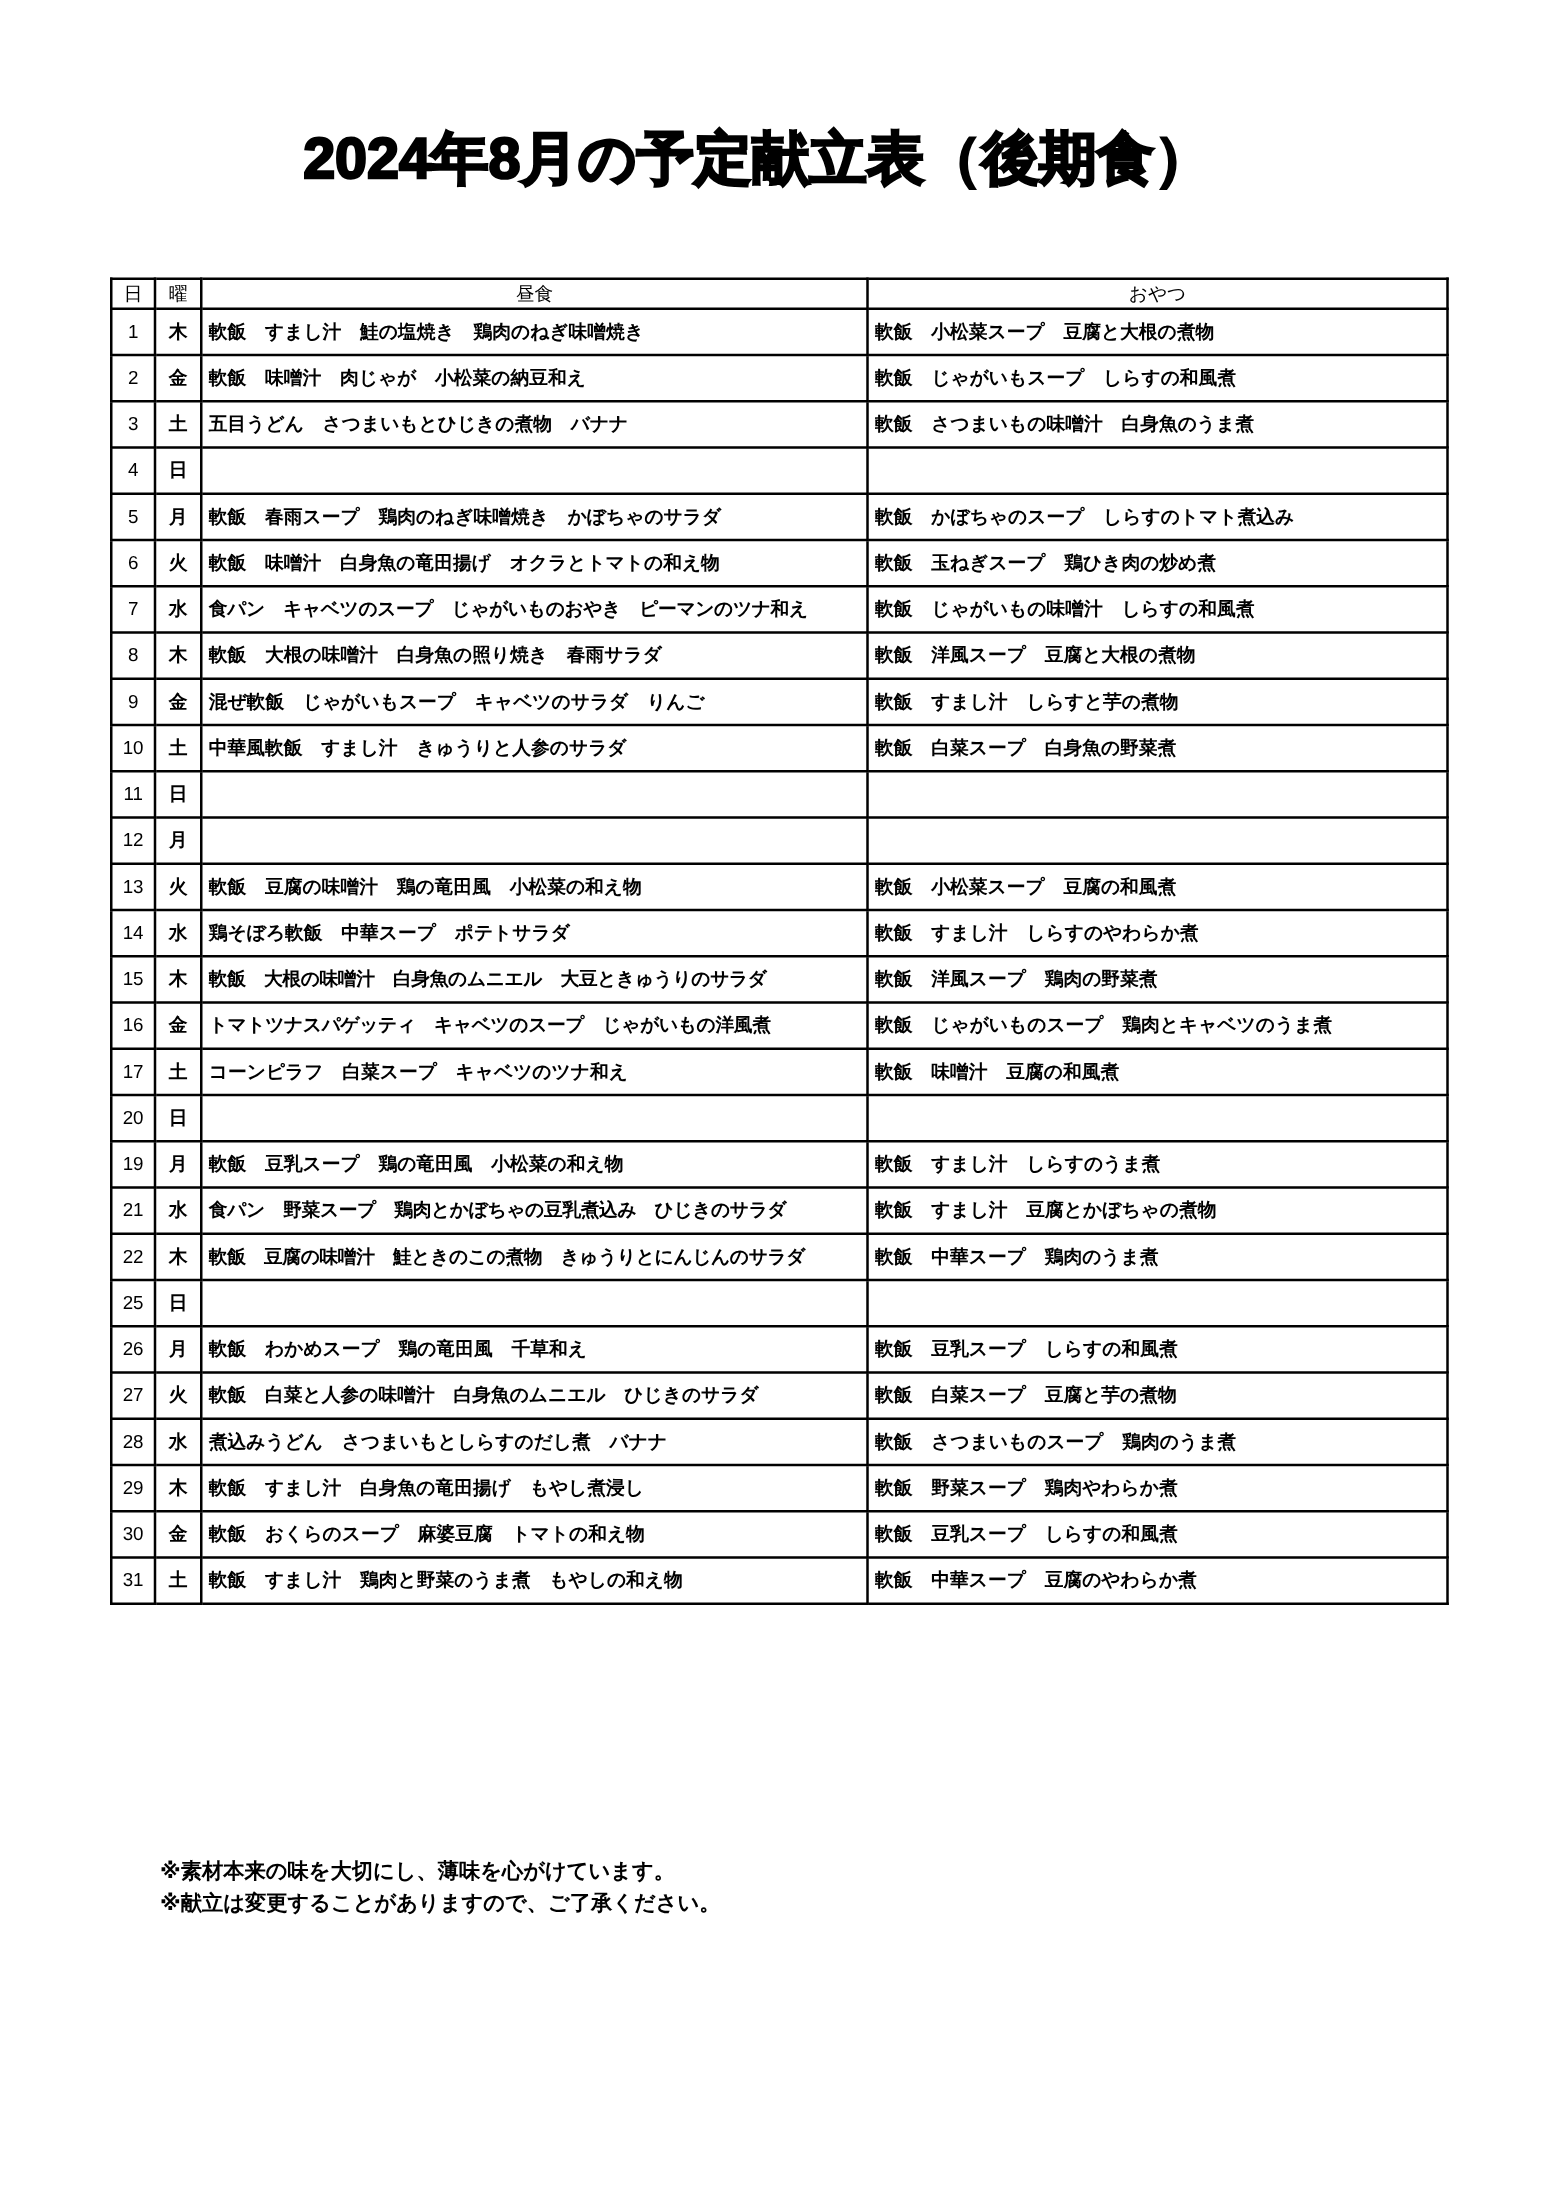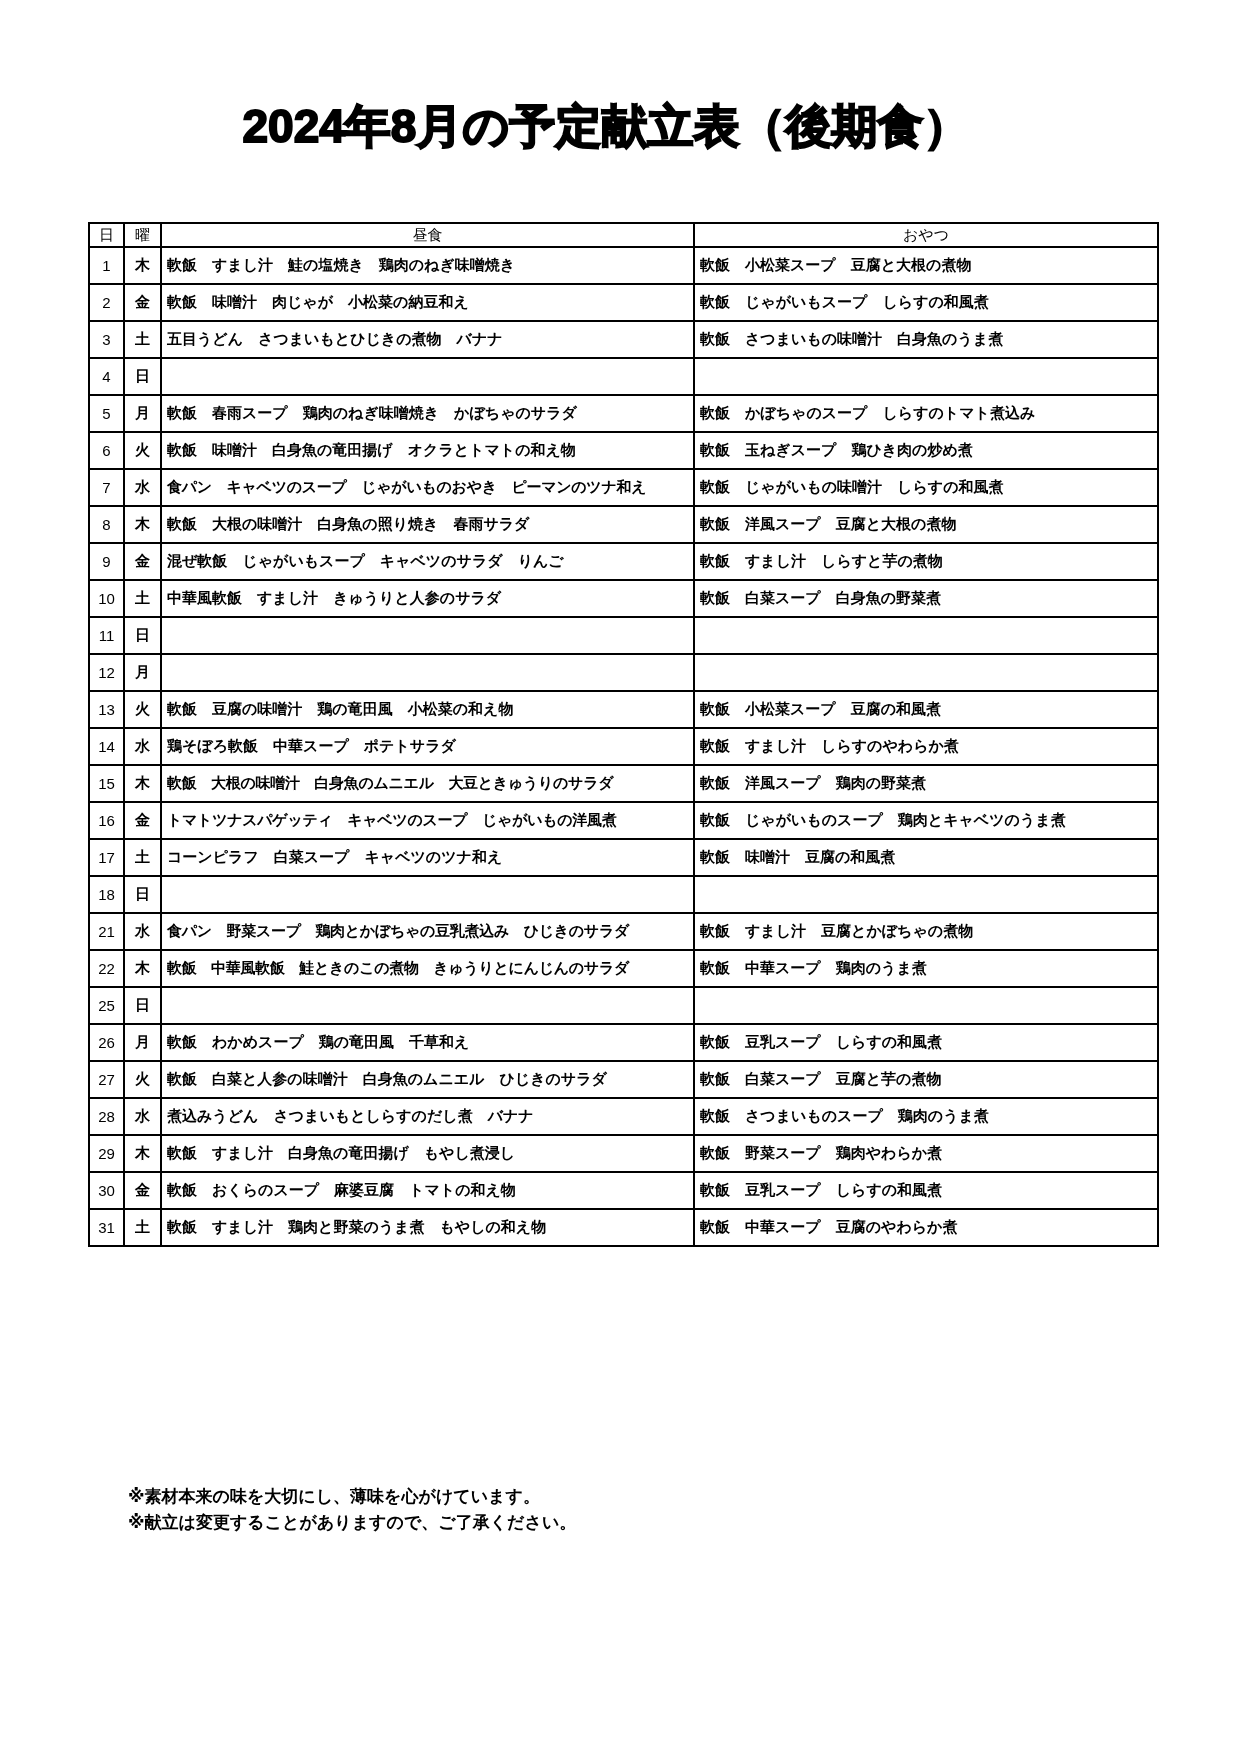--- a/index.html
+++ b/index.html
@@ -179,35 +179,41 @@
           <td class="col-lunch shrink">トマトツナスパゲッティ　キャベツのスープ　じゃがいもの洋風煮</td>
           <td class="col-snack">軟飯　じゃがいものスープ　鶏肉とキャベツのうま煮</td>
         </tr>
         <tr>
           <td class="col-day">17</td>
           <td class="col-weekday">土</td>
           <td class="col-lunch">コーンピラフ　白菜スープ　キャベツのツナ和え</td>
           <td class="col-snack">軟飯　味噌汁　豆腐の和風煮</td>
         </tr>
         <tr>
-          <td class="col-day">18</td>
-          <td class="col-weekday">日</td>
-          <td class="col-lunch"></td>
-          <td class="col-snack"></td>
+          <td class="col-day">20</td>
+          <td class="col-weekday">日</td>
+          <td class="col-lunch"></td>
+          <td class="col-snack"></td>
+        </tr>
+        <tr>
+          <td class="col-day">19</td>
+          <td class="col-weekday">月</td>
+          <td class="col-lunch">軟飯　豆乳スープ　鶏の竜田風　小松菜の和え物</td>
+          <td class="col-snack">軟飯　すまし汁　しらすのうま煮</td>
         </tr>
         <tr>
           <td class="col-day">21</td>
           <td class="col-weekday">水</td>
           <td class="col-lunch shrink">食パン　野菜スープ　鶏肉とかぼちゃの豆乳煮込み　ひじきのサラダ</td>
           <td class="col-snack">軟飯　すまし汁　豆腐とかぼちゃの煮物</td>
         </tr>
         <tr>
           <td class="col-day">22</td>
           <td class="col-weekday">木</td>
-          <td class="col-lunch shrink">軟飯　中華風軟飯　鮭ときのこの煮物　きゅうりとにんじんのサラダ</td>
+          <td class="col-lunch shrink">軟飯　豆腐の味噌汁　鮭ときのこの煮物　きゅうりとにんじんのサラダ</td>
           <td class="col-snack">軟飯　中華スープ　鶏肉のうま煮</td>
         </tr>
         <tr>
           <td class="col-day">25</td>
           <td class="col-weekday">日</td>
           <td class="col-lunch"></td>
           <td class="col-snack"></td>
         </tr>
         <tr>
           <td class="col-day">26</td>

